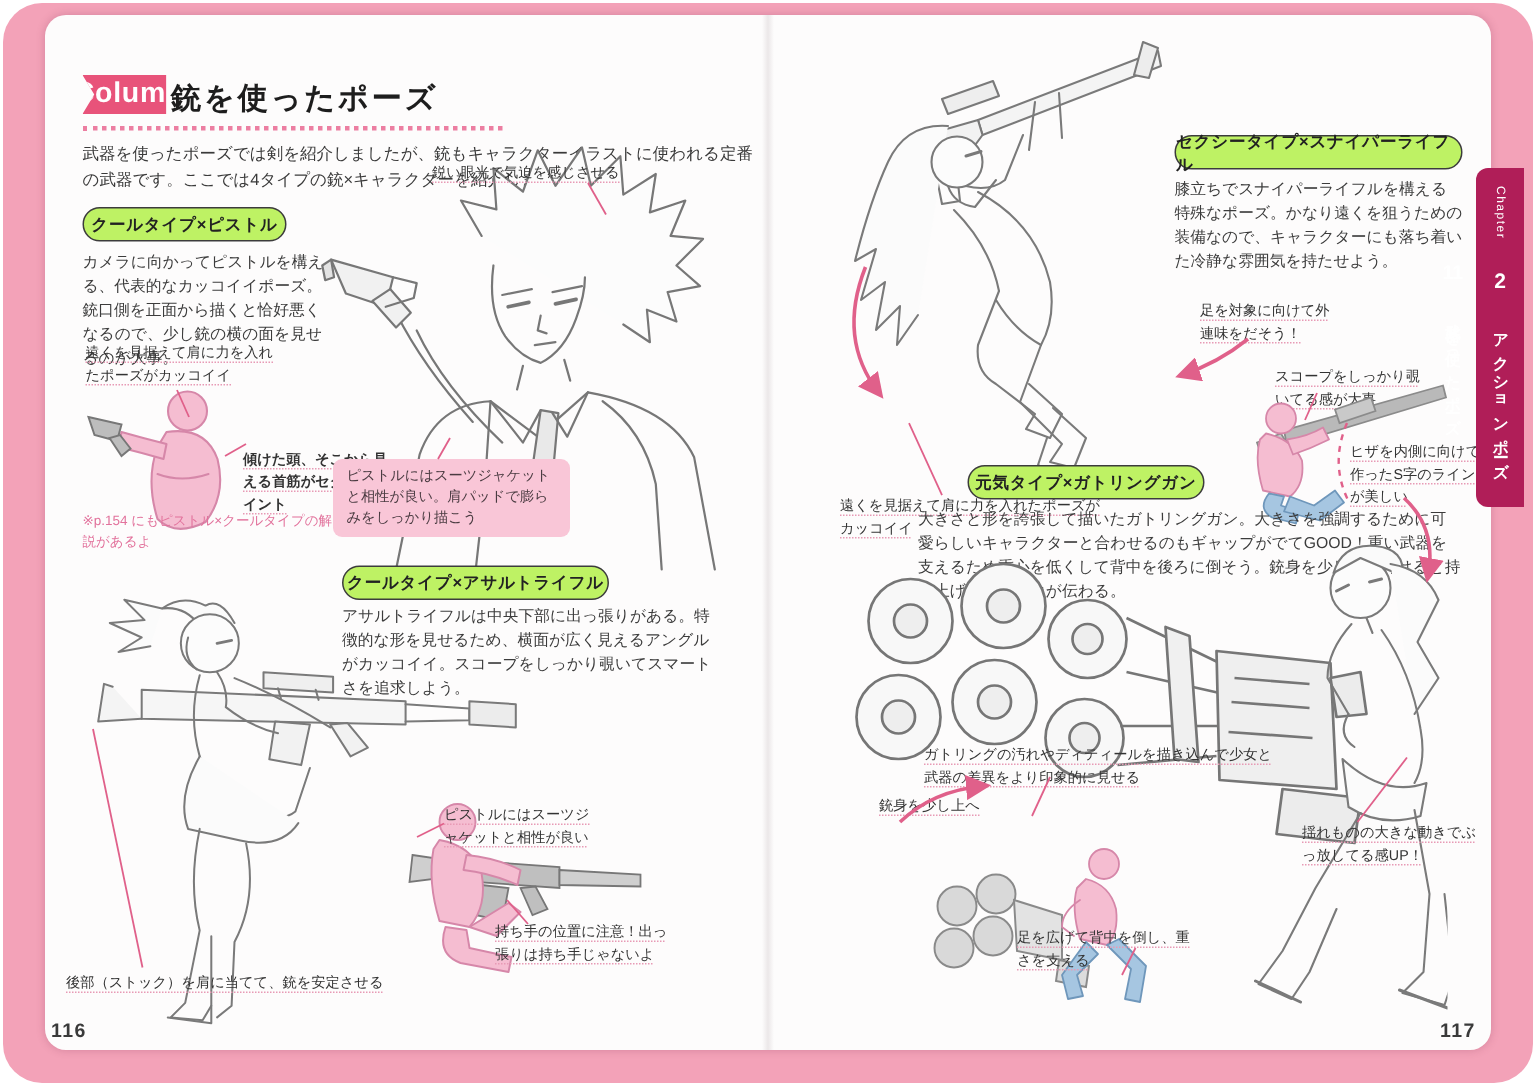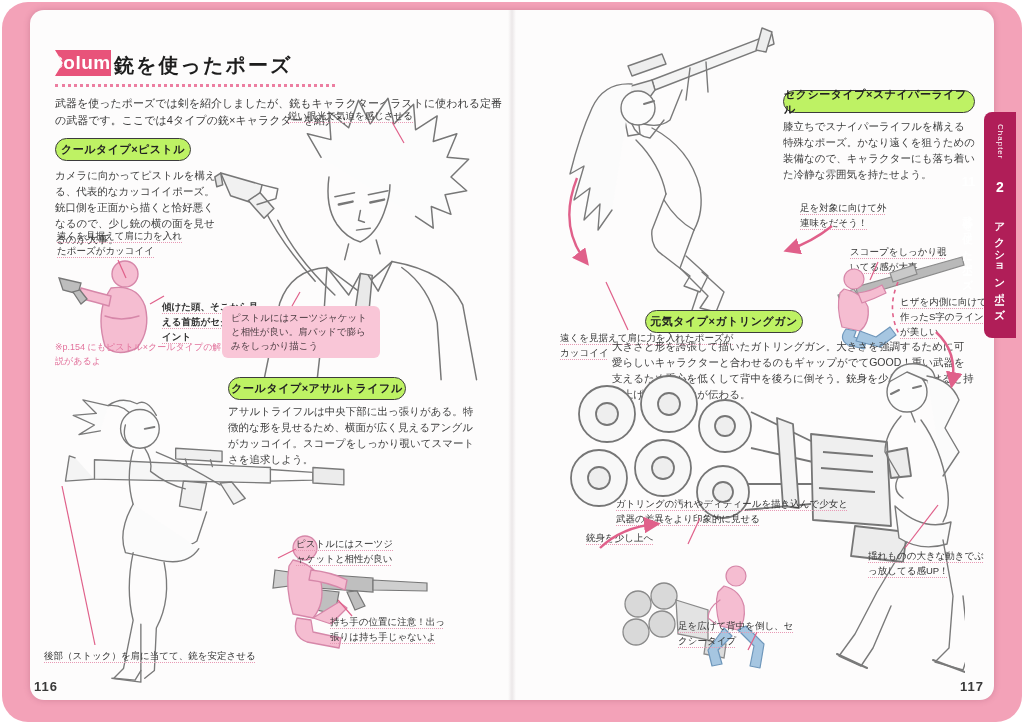--- a/index.html
+++ b/index.html
@@ -283,21 +283,21 @@
     <circle cx="124" cy="28" r="10"></circle>
     <path d="M112,38 Q128,42 132,58 Q134,74 126,82 L108,78 Q102,58 106,44 Z"></path>
     <path d="M108,52 Q96,60 96,70 L104,76" fill="none"></path>
   </g>
   <g stroke="#6f97bb" stroke-width="1.2" fill="#a6c6e1" stroke-linecap="round" stroke-linejoin="round">
     <path d="M112,80 L96,102 L100,118 L110,116 L106,102 L120,88 Z"></path>
     <path d="M126,82 L142,98 L138,118 L148,120 L152,96 L134,78 Z"></path>
   </g>
 </svg>
 
-<div class="abs ann" style="left:678px;top:618px;width:122px;">足を広げて背中を倒し、セクシータイプ</div>
+<div class="abs ann" style="left:678px;top:618px;width:122px;">足を広げて背中を倒し、重さを支える</div>
 
 <div class="abs pagenum" style="left:960px;top:679px;">117</div>
 
 <div class="tab">
   <span class="tab-chapter">Chapter</span>
   <span class="vgap"></span>
   <span class="tab-num">2</span>
   <span class="vgap"></span>
   <span>アクションポーズ</span>
   <span class="vgap" style="inline-size:16px;"></span>

